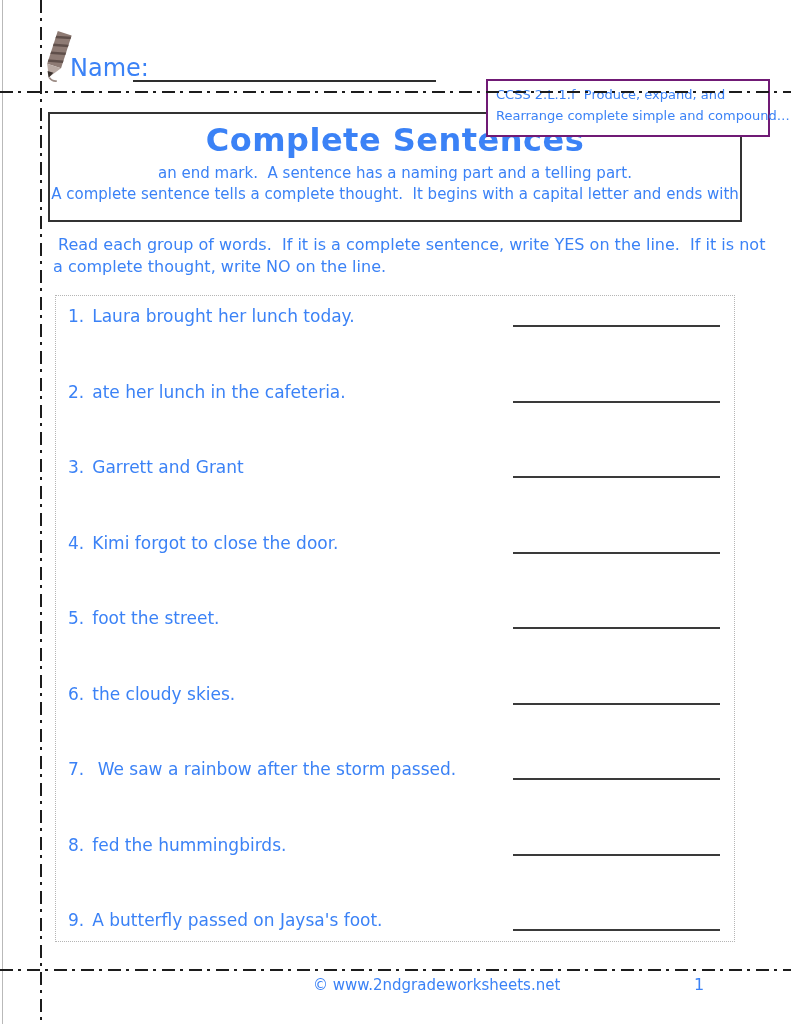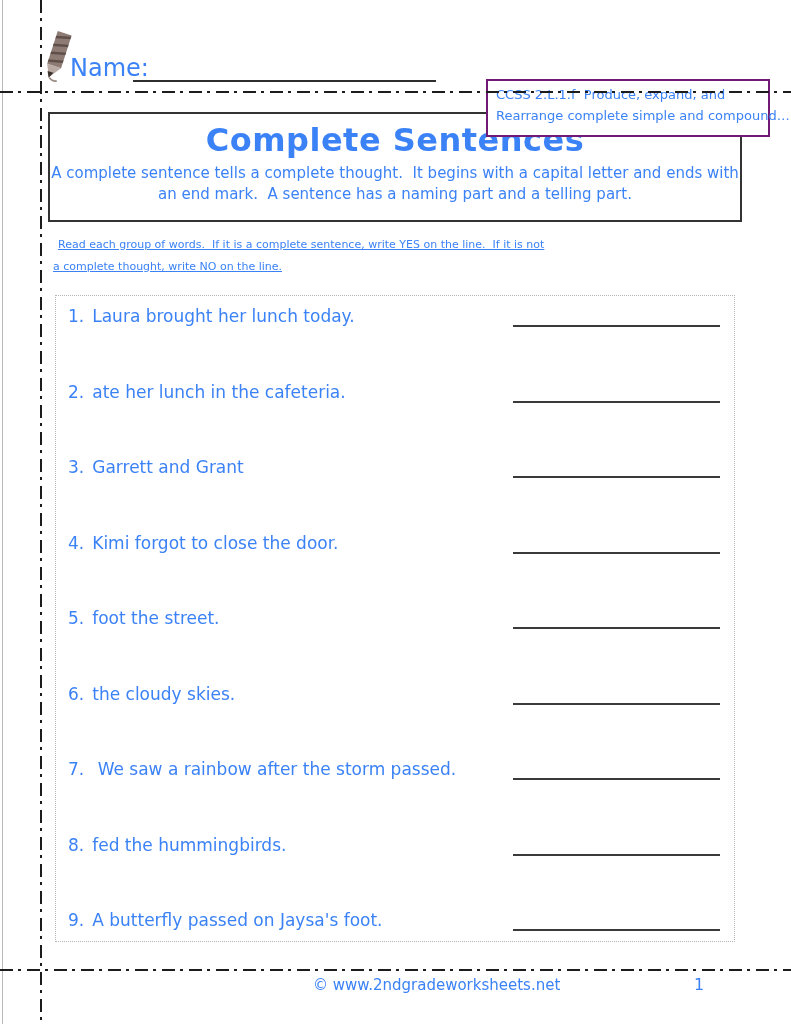--- a/index.html
+++ b/index.html
@@ -42,21 +42,21 @@
 
   
   .title-box{
     position:absolute;left:48px;top:112px;width:690px;height:106px;
     border:2px solid #333;background:#fff;text-align:center;
   }
   .title-box h1{margin:7px 0 4px 0;font-size:32px;font-weight:bold;letter-spacing:.5px;}
   .title-box .desc{font-size:15px;line-height:21px;}
 
   
-  .instr{position:absolute;font-size:11px;line-height:22px;text-decoration:underline;}
+  .instr{position:absolute;font-size:16px;line-height:22px;}
   .instr.l1{left:58px;top:234px;}
   .instr.l2{left:53px;top:256px;}
 
   
   .list-box{
     position:absolute;left:55px;top:295px;width:678px;height:645px;
     border:1px dotted #b5b5b5;background:#fff;
   }
   .item-row{position:absolute;left:68px;width:656px;height:26px;font-size:17px;}
   .item-row .num{display:inline-block;}
@@ -99,22 +99,22 @@
   <div class="name-label">Name:</div>
   <div class="name-line"></div>
 
   <div class="ccss-box">
     <div class="line pre">CCSS 2.L.1.f  Produce, expand, and</div>
     <div class="line pre">Rearrange complete simple and compound….</div>
   </div>
 
   <div class="title-box">
     <h1>Complete Sentences</h1>
+    <div class="desc pre">an end mark.  A sentence has a naming part and a telling part.</div>
     <div class="desc pre">A complete sentence tells a complete thought.  It begins with a capital letter and ends with</div>
-    <div class="desc pre">an end mark.  A sentence has a naming part and a telling part.</div>
   </div>
 
   <div class="instr l1 pre">Read each group of words.  If it is a complete sentence, write YES on the line.  If it is not</div>
   <div class="instr l2 pre">a complete thought, write NO on the line.</div>
 
   <div class="list-box"></div>
 
   <div class="item-row" style="top:306px">
     <span class="num">1.</span><span class="txt pre">Laura brought her lunch today.</span>
     <div class="answer-blank"></div>

